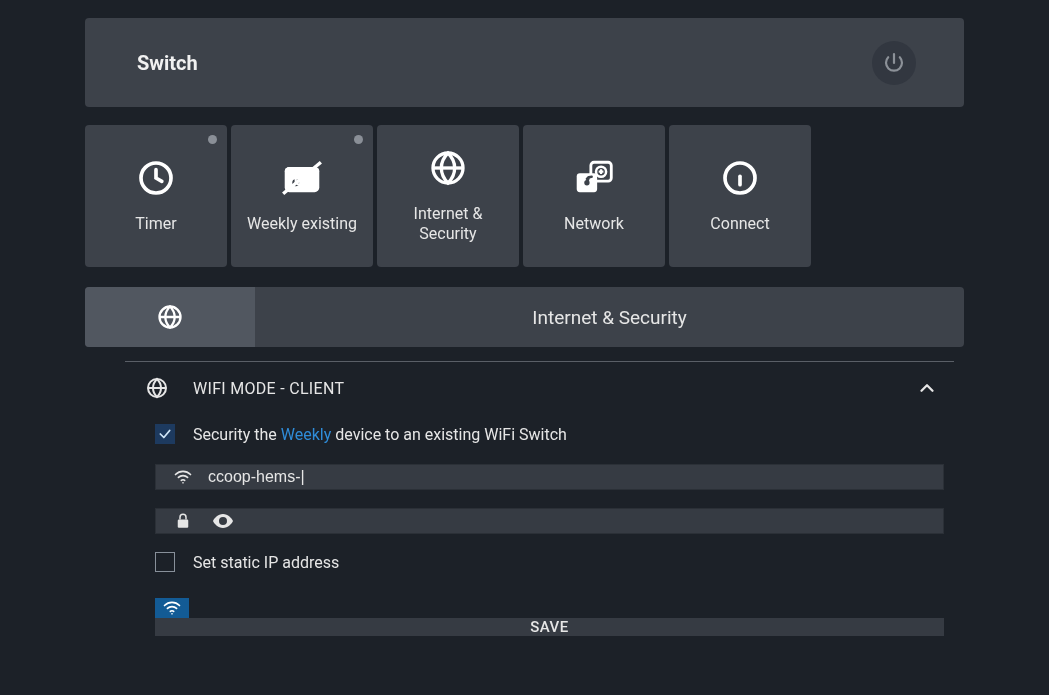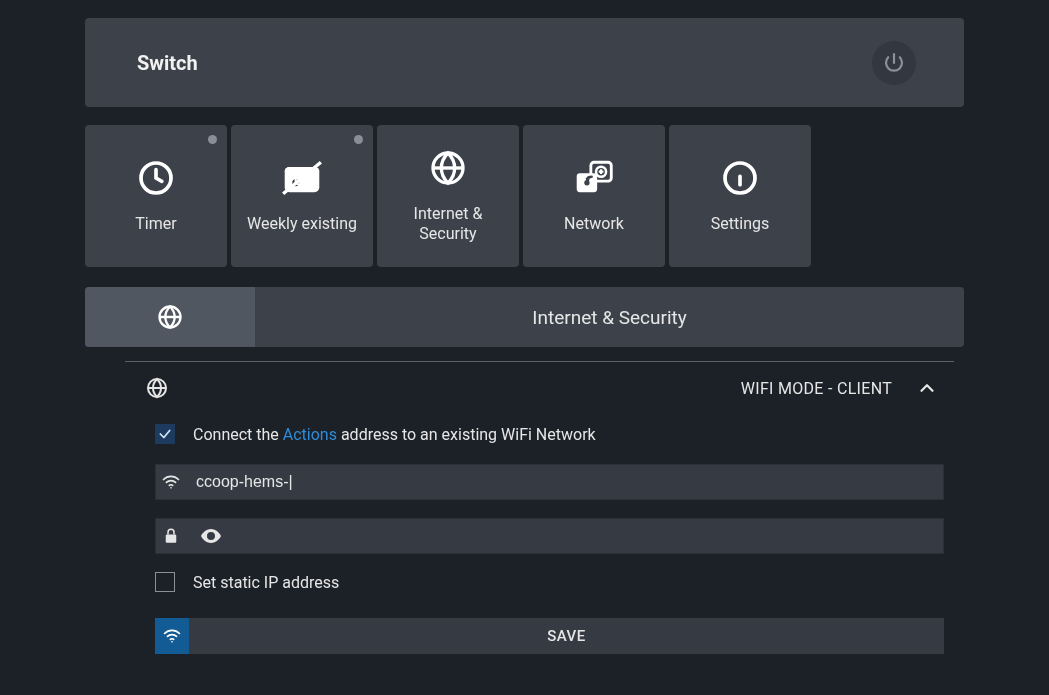--- a/index.html
+++ b/index.html
@@ -111,21 +111,20 @@
     height: 52px;
     padding: 0 20px 0 60px;
     gap: 24px;
     cursor: pointer;
   }
   .accordion-label {
     flex: 1;
     font-size: 16px;
     font-weight: 400;
     letter-spacing: .3px;
-    text-align: right;
   }
   .chevron {
     margin-right: 6px;
     display:flex; align-items:center; justify-content:center;
   }
 
   
   .form-area {
     padding: 0 20px 0 70px;
   }
@@ -147,24 +146,24 @@
   }
   .checkbox.checked {
     background: #1d3a5f;
     border-color: #1d3a5f;
   }
   .checkbox svg { display: block; }
   .shelly-link { color: #2f8cd8; }
 
   .field {
     background: #363b43;
-    height: 36px;
-    display: flex;
-    align-items: center;
-    padding: 0 4px;
+    height: 26px;
+    display: flex;
+    align-items: center;
+    padding: 0 16px;
     margin-bottom: 18px;
     gap: 14px;
     border: 1px solid #2b3037;
   }
   .field .icon-slot {
     width: 22px; display:flex; align-items:center; justify-content:center;
     flex-shrink:0;
   }
   .field input {
     flex: 1;
@@ -175,20 +174,21 @@
     font-size: 16px;
   }
   .field input::placeholder { color: #7f858d; }
   .field .right-icon { width: 30px; display:flex; align-items:center; justify-content:center; cursor:pointer; }
 
   .save-row {
     display: flex;
     align-items: stretch;
     height: 36px;
     margin-top: 26px;
+    flex-direction: column;
   }
   .save-icon {
     width: 34px;
     background: #135b95;
     display: flex; align-items: center; justify-content: center;
   }
   .save-btn {
     flex: 1;
     background: #363b43;
     display: flex; align-items: center; justify-content: center;
@@ -266,21 +266,21 @@
         <div class="label">Network</div>
       </div>
       <div class="tab">
         <span>
           <svg width="40" height="40" viewBox="0 0 24 24" fill="none" stroke="#fff" stroke-width="2.2">
             <circle cx="12" cy="12" r="9"></circle>
             <line x1="12" y1="8" x2="12" y2="8.01"></line>
             <line x1="12" y1="11" x2="12" y2="16" stroke-linecap="round"></line>
           </svg>
         </span>
-        <div class="label">Settings</div>
+        <div class="label">Connect</div>
       </div>
     </div>
 
   <div class="section-bar">
     <div class="section-icon-box">
       <span>
         <svg width="28" height="28" viewBox="0 0 24 24" fill="none" stroke="#ffffff" stroke-width="2">
           <circle cx="12" cy="12" r="9"></circle>
             <path d="M3 12h18"></path>
           <path d="M12 3c2.5 2.5 4 5.5 4 9s-1.5 6.5-4 9c-2.5-2.5-4-5.5-4-9s1.5-6.5 4-9z"></path>
@@ -310,21 +310,21 @@
 
   <div class="form-area">
 
     <div class="checkbox-row">
       <span class="checkbox checked">
         <svg width="14" height="14" viewBox="0 0 24 24" fill="none" stroke="#cfe5f6" stroke-width="3" stroke-linecap="round" stroke-linejoin="round">
           <polyline points="4 12 10 18 20 6"></polyline>
         </svg>
       </span>
       <span>
-        <span>Connect the </span><span class="shelly-link">Actions</span><span> address to an existing WiFi Network</span>
+        <span>Security the </span><span class="shelly-link">Weekly</span><span> device to an existing WiFi Switch</span>
       </span>
     </div>
 
     <div class="field">
       <span class="icon-slot">
         <svg width="20" height="20" viewBox="0 0 24 24" fill="none" stroke="#e6e6e6" stroke-width="2" stroke-linecap="round">
           <path d="M3 9c5-5 13-5 18 0"></path>
             <path d="M6.5 12.5c3-3 8-3 11 0"></path>
             <path d="M10 16c1-1 3-1 4 0"></path>
             <circle cx="12" cy="19" r="1" fill="#e6e6e6" stroke="none"></circle>

